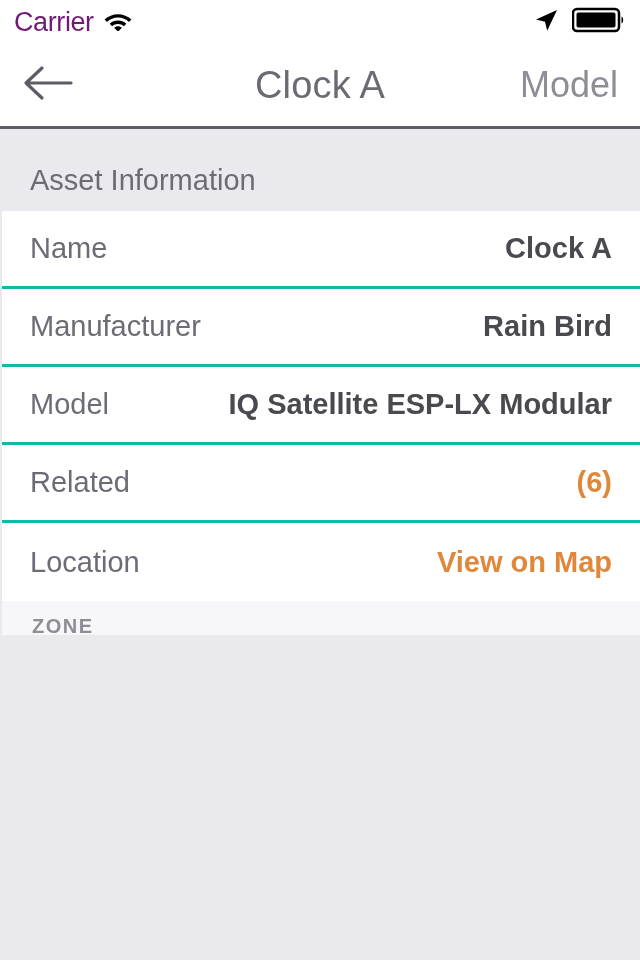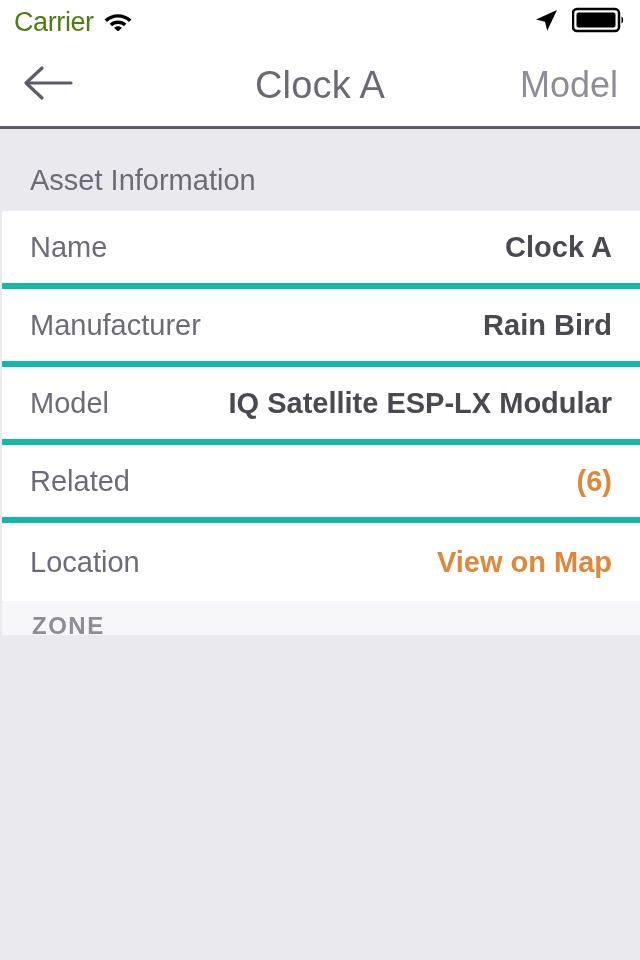--- a/index.html
+++ b/index.html
@@ -13,21 +13,21 @@
   
   .status-bar {
     height: 44px;
     background: #ffffff;
     display: flex;
     align-items: center;
     padding: 0 14px;
     position: relative;
   }
   .sb-left { display: flex; align-items: center; gap: 9px; }
-  .sb-carrier { font-size: 27px; color: #4d7c0f; letter-spacing: -0.4px; }
+  .sb-carrier { font-size: 27px; color: #701a75; letter-spacing: -0.4px; }
   .sb-time {
     position: absolute; left: 0; right: 0;
     text-align: center; font-size: 26px; font-weight: bold;
     color: #000; letter-spacing: -0.3px;
   }
   .sb-right {
     margin-left: auto; display: flex; align-items: center; gap: 12px;
     position: relative; z-index: 2;
   }
 
@@ -73,21 +73,21 @@
     margin-left: auto; display: flex; align-items: center;
   }
 
   .card { background: #ffffff; margin-left: 2px; }
   .row {
     height: 78px;
     display: flex;
     align-items: center;
     padding: 0 28px;
     background: #ffffff;
-    border-bottom: 6px solid #14b8a6;
+    border-bottom: 3px solid #14b8a6;
   }
   .row:last-child { border-bottom: none; gap: 16px; }
   .row-label {
     font-size: 29px; color: #6d6c76; font-weight: 400;
   }
   .row-value {
     margin-left: auto; font-size: 29px; font-weight: bold;
     color: #4a4950; text-align: right;
   }
   .row-value.accent { color: #e0883a; }
@@ -95,21 +95,21 @@
   .partial-row {
     background: #f7f7f9;
     height: 34px;
     padding: 0 30px;
     display: flex;
     align-items: flex-start;
     overflow: hidden;
     margin-left: 2px;
   }
   .partial-row span {
-    font-size: 24px; color: #8e8d96; font-weight: bold;
+    font-size: 20px; color: #8e8d96; font-weight: bold;
     letter-spacing: 1.5px; line-height: 26px;
     position: relative; top: 12px;
   }
 
   
   .tab-bar {
     height: 108px;
     background: #f7f7f9;
     display: flex;
     border-top: 4px solid #1b8fab;

